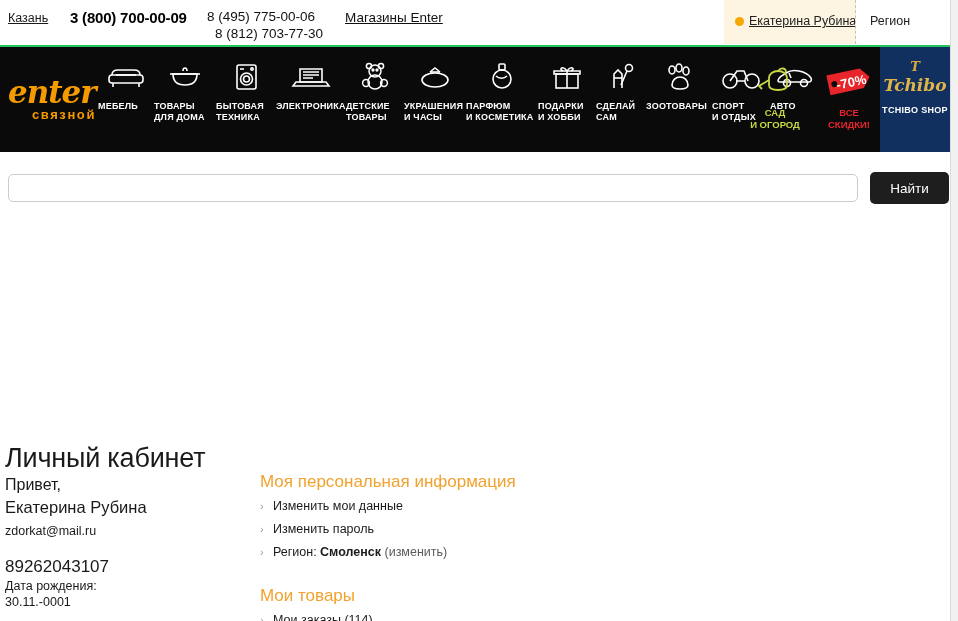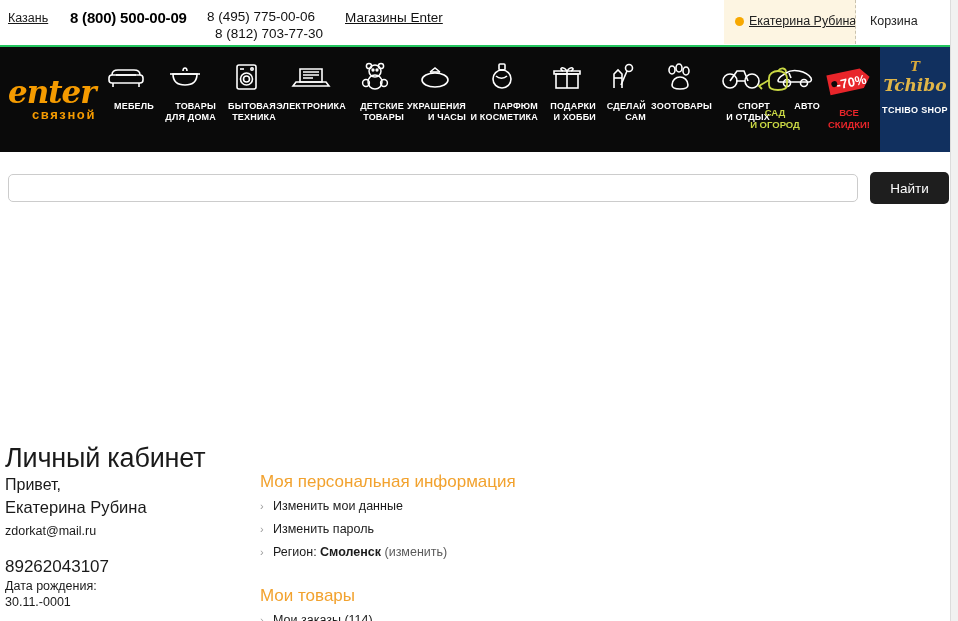--- a/index.html
+++ b/index.html
@@ -25,21 +25,21 @@
   .user-dot{position:absolute;left:11px;top:17px;width:9px;height:9px;border-radius:50%;background:#f7a800;}
   .user-name{position:absolute;left:25px;top:14px;font-size:12.5px;color:#222;text-decoration:underline;white-space:nowrap;cursor:pointer;}
   .cart-link{position:absolute;left:870px;top:14px;font-size:12.5px;color:#222;cursor:pointer;white-space:nowrap;}
 
   
   .nav{position:relative;height:105px;background:#0a0a0a;}
   .logo{position:absolute;left:8px;top:28px;width:92px;height:52px;cursor:pointer;}
   .logo .script{font-family:"DejaVu Serif",serif;font-style:italic;font-weight:bold;font-size:31px;color:#f59b00;letter-spacing:-1px;line-height:34px;}
   .logo .sub{font-size:13px;font-weight:bold;letter-spacing:1.6px;color:#f59b00;text-align:right;padding-right:4px;margin-top:-2px;}
   .navitems{position:absolute;left:98px;top:0;width:660px;height:105px;}
-  .navitem{position:absolute;top:10px;width:auto;text-align:right;cursor:pointer;}
+  .navitem{position:absolute;top:10px;width:auto;text-align:left;cursor:pointer;}
   .navitem .ico{height:40px;display:flex;align-items:center;justify-content:center;}
   .navitem .lbl{font-size:9px;font-weight:bold;color:#ffffff;line-height:11px;letter-spacing:0.2px;margin-top:4px;white-space:pre-line;}
   .promo{position:absolute;top:10px;text-align:center;cursor:pointer;}
   .promo .ico{height:48px;display:flex;align-items:center;justify-content:center;}
   .promo .lbl{font-size:9.5px;font-weight:bold;line-height:12px;margin-top:2px;white-space:pre-line;}
   .promo.garden .lbl{color:#c9d744;}
   .promo.sale .lbl{color:#e8252a;}
   .tchibo{position:absolute;left:880px;top:0;width:70px;height:105px;background:#11305f;text-align:center;cursor:pointer;}
   .tchibo .mark{margin-top:12px;font-family:"DejaVu Serif",serif;font-style:italic;font-weight:bold;font-size:13px;color:#d8a93a;line-height:15px;}
   .tchibo .word{font-family:"DejaVu Serif",serif;font-style:italic;font-weight:bold;font-size:17px;color:#e0b548;line-height:20px;margin-top:1px;}
@@ -67,32 +67,32 @@
   .li .bold{font-weight:bold;}
   .li .muted{color:#5a5a5a;}
 </style>
 </head>
 <body>
 
 <div class="page">
 
   <div class="topbar">
     <span class="city-link">Казань</span>
-    <span class="phone-main">8 (800) 500-00-09</span>
+    <span class="phone-main">3 (800) 700-00-09</span>
     <div class="phone-sec">
       <div>8 (495) 775-00-06</div>
       <div class="p2">8 (812) 703-77-30</div>
     </div>
     <span class="shops-link">Магазины Enter</span>
 
     <div class="user-panel">
       <span class="user-dot"></span>
       <span class="user-name">Екатерина Рубина</span>
     </div>
-    <span class="cart-link">Корзина</span>
+    <span class="cart-link">Регион</span>
   </div>
 
   <div class="nav">
 
     <div class="logo">
       <div class="script">enter</div>
       <div class="sub">связной</div>
     </div>
 
     <div class="navitems">

